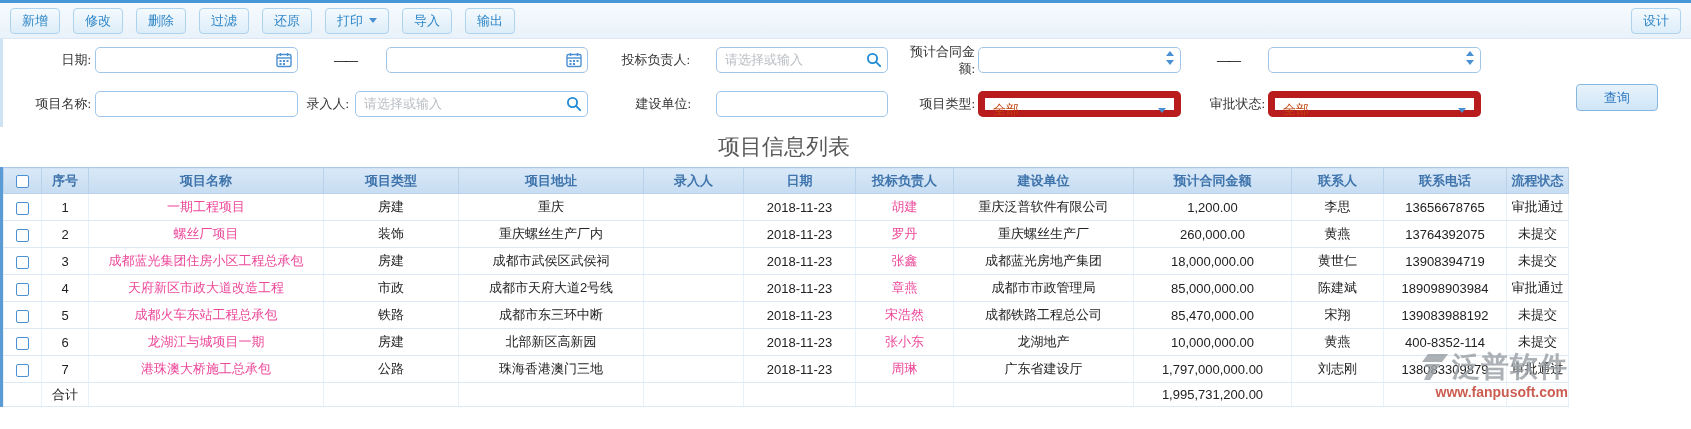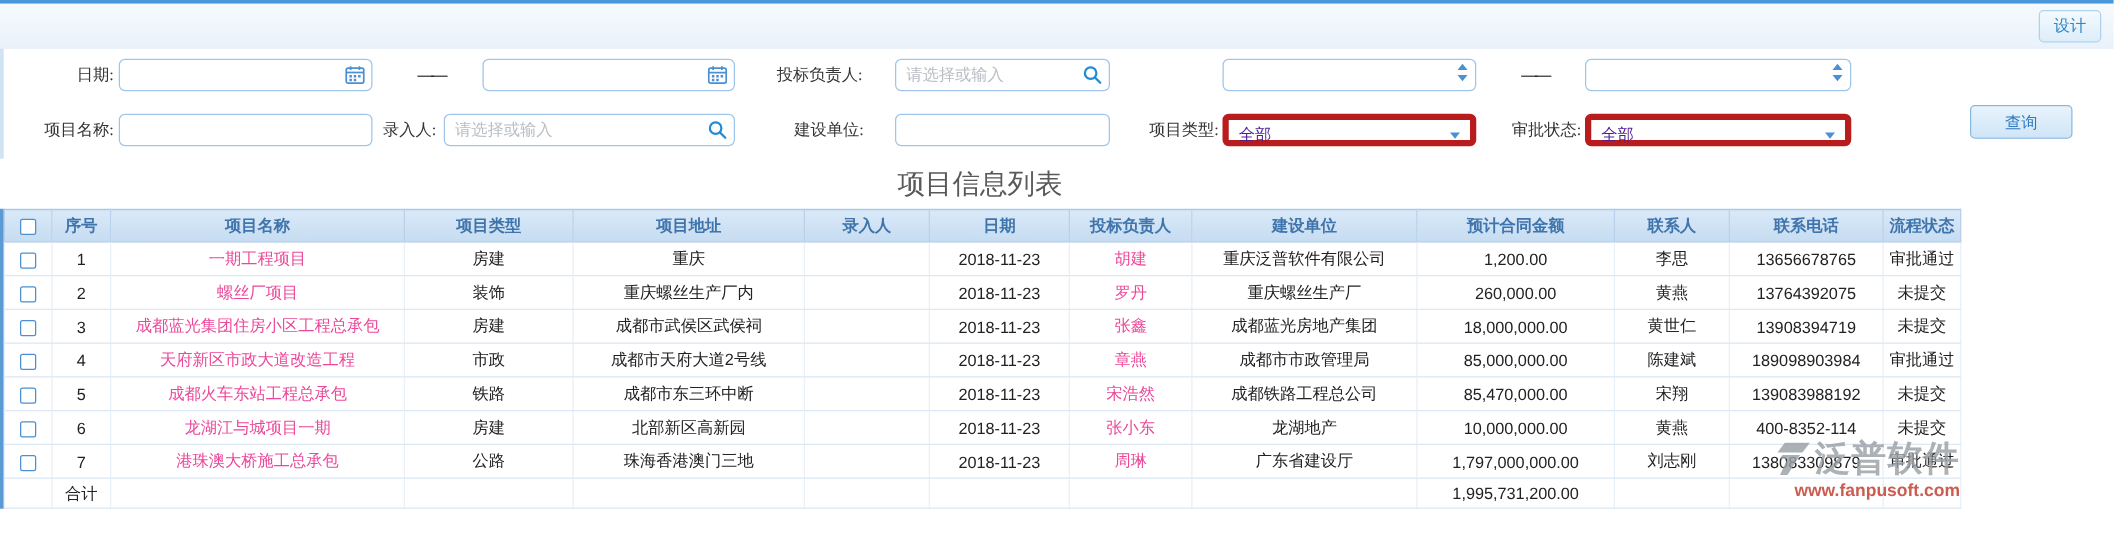--- a/index.html
+++ b/index.html
@@ -26,22 +26,22 @@
   .field { position:absolute; height:26px; }
   .field input { width:100%; height:26px; border:1px solid #9fc6ea; border-radius:5px;
     padding:0 24px 0 8px; font-size:13px; color:#333; outline:none; background:#fff;
     font-family:inherit; }
   .field input::placeholder { color:#b9bec4; }
   .field .ico { position:absolute; right:6px; top:5px; width:16px; height:16px; }
   .dash { position:absolute; line-height:26px; text-align:center; color:#222; font-weight:bold; letter-spacing:-2px; }
   .spin { position:absolute; right:7px; top:4px; display:flex; flex-direction:column; align-items:center; }
   .spin .up { width:0;height:0;border-left:4px solid transparent;border-right:4px solid transparent;border-bottom:5px solid #4a90d2; margin-bottom:4px;}
   .spin .dn { width:0;height:0;border-left:4px solid transparent;border-right:4px solid transparent;border-top:5px solid #4a90d2;}
-  .select { position:absolute; height:26px; border:5px solid #b91c1c; border-radius:5px;
-    background:#fff; line-height:24px; padding:0 22px 0 8px; color:#4c1d95; cursor:pointer; }
+  .select { position:absolute; height:26px; border:7px solid #b91c1c; border-radius:5px;
+    background:#fff; line-height:24px; padding:0 22px 0 8px; color:#c2410c; cursor:pointer; }
   .select .caret { position:absolute; right:8px; top:10px; }
   .qbtn { position:absolute; height:27px; background:linear-gradient(#e8f3fc,#cfe5f7);
     border:1px solid #86b7e0; border-radius:4px; color:#2f7ac0; text-align:center;
     line-height:25px; cursor:pointer; }
 
   
   .title-wrap { width:1568px; height:40px; display:flex; align-items:center; justify-content:center; }
   .title { font-size:22px; font-weight:normal; color:#595959; }
 
   
@@ -66,20 +66,21 @@
   .wm-url { font-size:14px; font-weight:bold; color:#c0392b; margin-top:-2px; }
 </style>
 </head>
 <body>
 
 <div class="page">
 
   <div class="topline"></div>
 
   <div class="toolbar">
+    <span id="toolbar-buttons"><button class="tbtn">新增</button><button class="tbtn">修改</button><button class="tbtn">删除</button><button class="tbtn">过滤</button><button class="tbtn">还原</button><button class="tbtn">打印<span class="caret"></span></button><button class="tbtn">导入</button><button class="tbtn">输出</button></span>
     <span class="spacer"></span>
     <button class="tbtn" style="margin-right:0">设计</button>
   </div>
 
   <div class="filters">
 
     <div class="flabel" style="left:18px;top:8px;width:70px">日期:</div>
     <div class="field" style="left:92px;top:8px;width:203px">
       <input style="">
       <svg class="ico" viewBox="0 0 16 16">
@@ -110,20 +111,21 @@
         </svg>
     </div>
     <div class="flabel" style="left:590px;top:8px;width:97px">投标负责人:</div>
     <div class="field" style="left:713px;top:8px;width:172px">
       <input placeholder="请选择或输入" style="">
       <svg class="ico" viewBox="0 0 16 16" fill="none">
           <circle cx="6.5" cy="6.5" r="4.6" stroke="#1f8ad6" stroke-width="1.8"></circle>
           <line x1="10.2" y1="10.2" x2="14.2" y2="14.2" stroke="#1f8ad6" stroke-width="1.8" stroke-linecap="round"></line>
         </svg>
     </div>
+    <div class="flabel wrap" style="left:898px;top:1px;width:74px">预计合同金额:</div>
     <div class="field" style="left:975px;top:8px;width:203px">
       <input style="">
       <span class="spin">
           <span class="up"></span>
           <span class="dn"></span>
         </span>
     </div>
     <div class="dash" style="left:1195px;top:8px;width:60px">——</div>
     <div class="field" style="left:1265px;top:8px;width:213px">
       <input style="">

